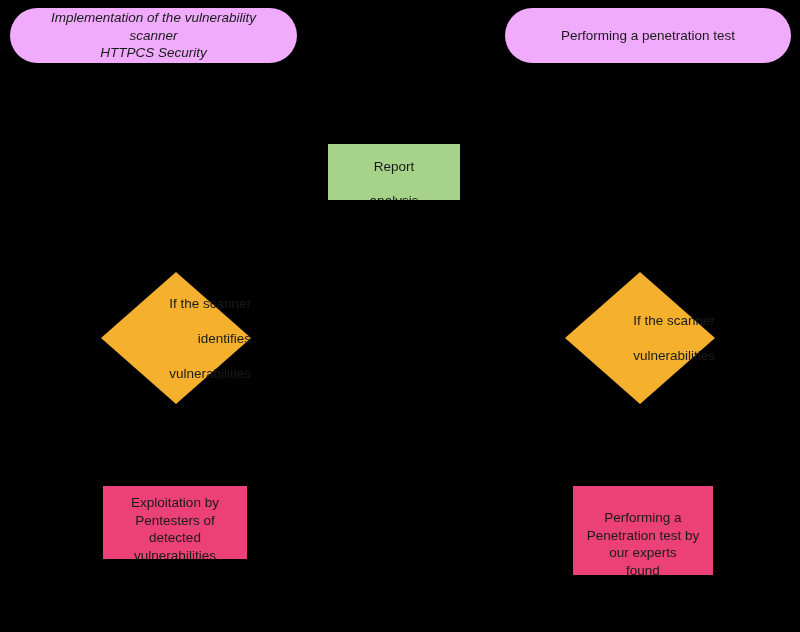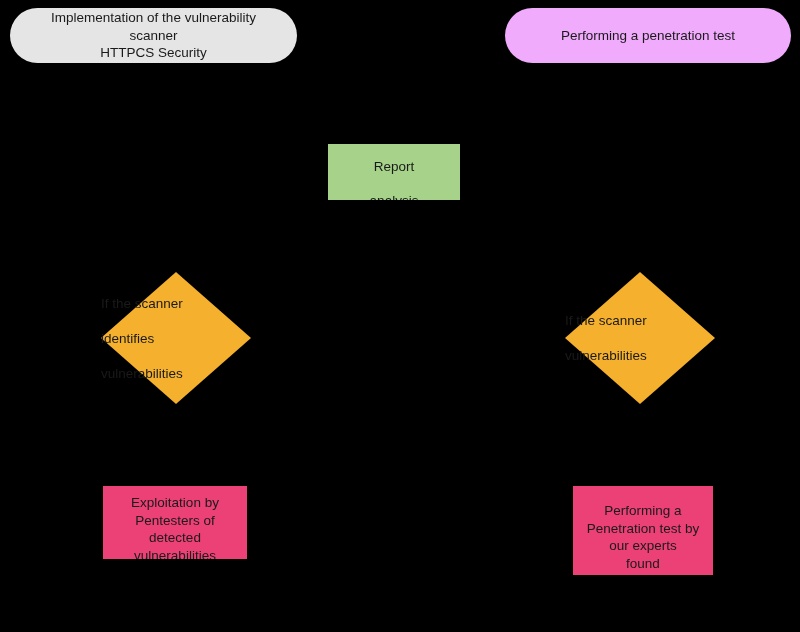--- a/index.html
+++ b/index.html
@@ -53,25 +53,25 @@
   
   .diamond-wrap {
     position: absolute;
   }
   .diamond-shape {
     position: absolute;
     inset: 0;
   }
   .diamond-label {
     position: absolute;
-    left: 0;
+    left: 12px;
     right: 0;
     top: 50%;
     transform: translateY(-50%);
-    text-align: left;
+    text-align: right;
     pointer-events: none;
   }
   .diamond-label .line { display: block; }
   .diamond-label .strong { font-weight: normal; }
 
   
   .report-inner {
     position: absolute;
     left: 0;
     right: 0;
@@ -90,21 +90,21 @@
     right: 0;
     top: 8px;
     text-align: center;
   }
 </style>
 </head>
 <body>
 
 <div id="canvas">
 
-  <div class="pill" style="left:10px; top:8px; width:287px; height:55px; background:#e5e5e5;">
+  <div class="pill" style="left:10px; top:8px; width:287px; height:55px; background:#f0abfc;font-style:italic;">
     <span class="node-text">Implementation of the vulnerability scanner
 HTTPCS Security</span>
   </div>
 
   <div class="pill" style="left:505px; top:8px; width:286px; height:55px; background:#f0abfc;">
     <span class="node-text">Performing a penetration test</span>
   </div>
 
   <div class="rect" style="left:328px; top:144px; width:132px; height:56px; background:#A6D28A;">
     <div class="report-inner">
@@ -138,21 +138,21 @@
     <div class="clip-box-inner">
       <div class="node-text">Exploitation by
 Pentesters of
 detected
 vulnerabilities</div>
       <div class="node-text">detected</div>
     </div>
   </div>
 
   <div class="rect" style="left:573px; top:486px; width:140px; height:89px; background:#EC4176;">
-    <div class="clip-box-inner" style="top:16px;">
+    <div class="clip-box-inner" style="top:23px;">
       <div class="node-text">Performing a
 Penetration test by
 our experts</div>
       <div class="node-text">found</div>
     </div>
   </div>
 
 </div>
 
 </body></html>

